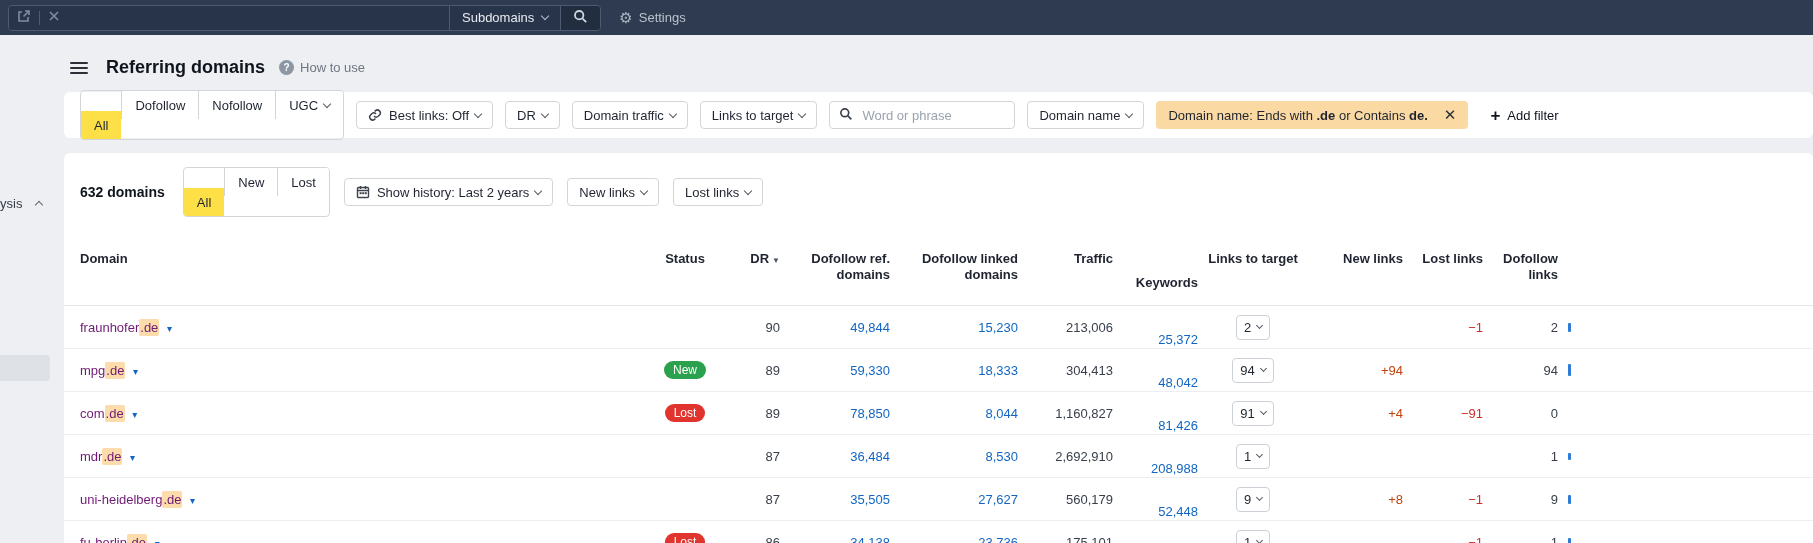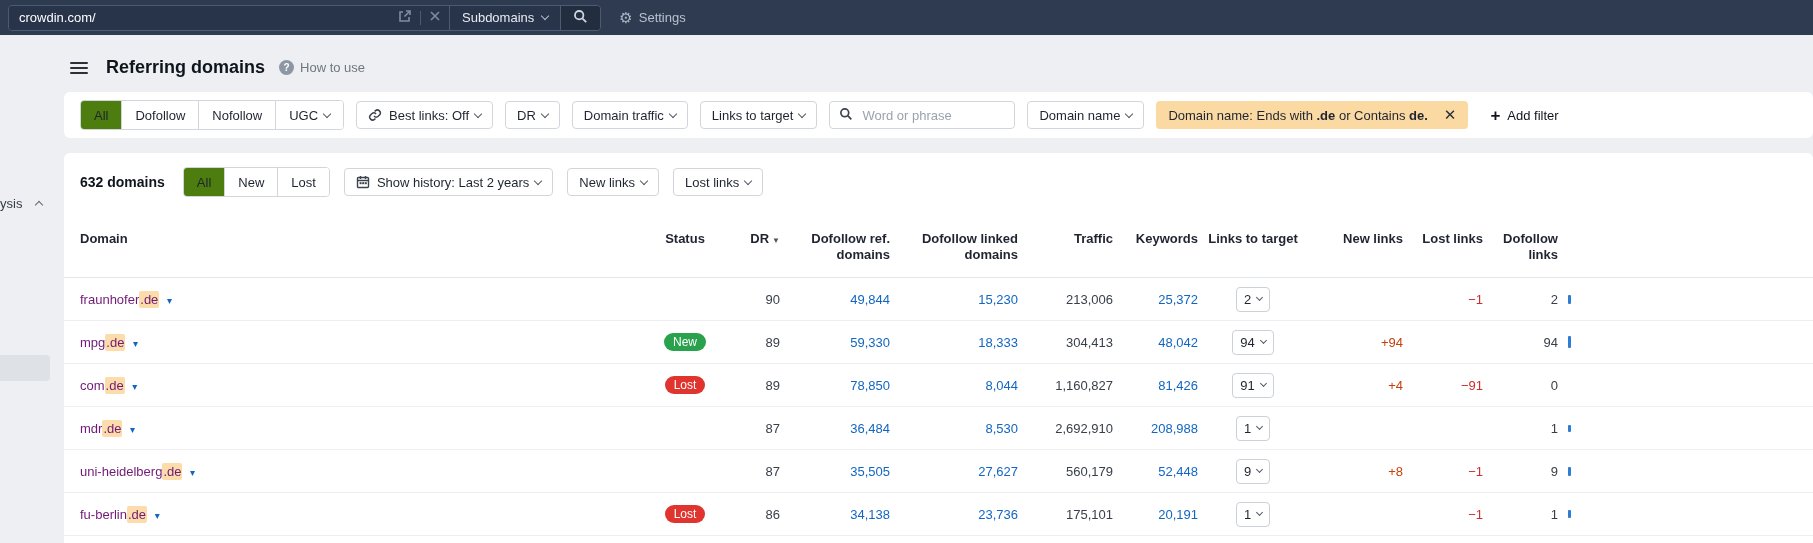--- a/index.html
+++ b/index.html
@@ -64,21 +64,21 @@
     border:1px solid #d2d6db; border-radius:4px; background:#fff; color:#1f2430;
     font-size:13px; cursor:pointer; white-space:nowrap;
   }
   .btn .icon-left { margin-right:7px; display:inline-flex; color:#3c434d; }
   .seg { display:inline-flex; border:1px solid #d2d6db; border-radius:4px; overflow:hidden; }
   .seg .seg-item {
     padding:0 13px; height:28px; display:flex; align-items:center; cursor:pointer;
     border-left:1px solid #d2d6db; background:#fff; color:#1f2430; white-space:nowrap;
   }
   .seg .seg-item:first-child { border-left:none; }
-  .seg .selected { background:#4d7c0f; }
+  .seg .selected { background:#fde047;margin-top:20px; }
 
   .search-field {
     display:flex; align-items:center; gap:7px; width:186px; height:28px;
     border:1px solid #d2d6db; border-radius:4px; padding:0 9px; background:#fff; color:#565e69;
   }
   .search-field input {
     border:none; outline:none; flex:1; min-width:0; font-size:13px; font-family:inherit; color:#1f2430;
   }
   .search-field input::placeholder { color:#9aa3ad; }
 
@@ -98,21 +98,21 @@
   
   .thead { display:flex; align-items:flex-start; padding:22px 0 14px 16px; border-bottom:1px solid #e4e7ea;
            font-weight:bold; color:#1f2430; line-height:16px; }
   .trow { display:flex; align-items:center; height:43px; border-bottom:1px solid #eceef1; padding-left:16px; }
   .col-domain   { width:560px; text-align:left; }
   .col-status   { width:90px; display:flex; justify-content:center; }
   .col-dr       { width:50px; text-align:right; }
   .col-dref     { width:110px; text-align:right; }
   .col-dlinked  { width:128px; text-align:right; }
   .col-traffic  { width:95px; text-align:right; }
-  .col-keywords { width:85px; text-align:right; }
+  .col-keywords { width:85px; text-align:right;margin-top:24px; }
   .col-ltt      { width:110px; display:flex; justify-content:center; }
   .col-new      { width:95px; text-align:right; }
   .col-lost     { width:80px; text-align:right; }
   .col-dlinks   { width:75px; text-align:right; }
   .col-bar      { width:28px; display:flex; align-items:center; padding-left:10px; }
   .hd-ltt, .hd-status { justify-content:center; text-align:center; }
 
   .blue { color:#1266c2; }
   .dark { color:#39404b; }
   .green { color:#c2410c; }
@@ -145,21 +145,20 @@
     position:absolute; left:0; top:355px; width:50px; height:26px;
     background:#dee1e5; border-radius:0 4px 4px 0;
   }
 </style>
 </head>
 <body>
 
 <div class="topbar">
   <div class="search-cluster">
     <div class="url-section">
-      <input class="url-input" type="text" value="crowdin.com/" style="">
       <div class="url-icons">
         <span>
           <svg width="14" height="14" viewBox="0 0 14 14" fill="none" stroke="currentColor" stroke-width="1.6">
             <path d="M5 3H2v9h9V8"></path>
               <path d="M8 2h4v4"></path>
               <path d="M12 2L6.5 7.5"></path>
           </svg>
         </span>
         <span class="vdiv"></span>
         <span>

